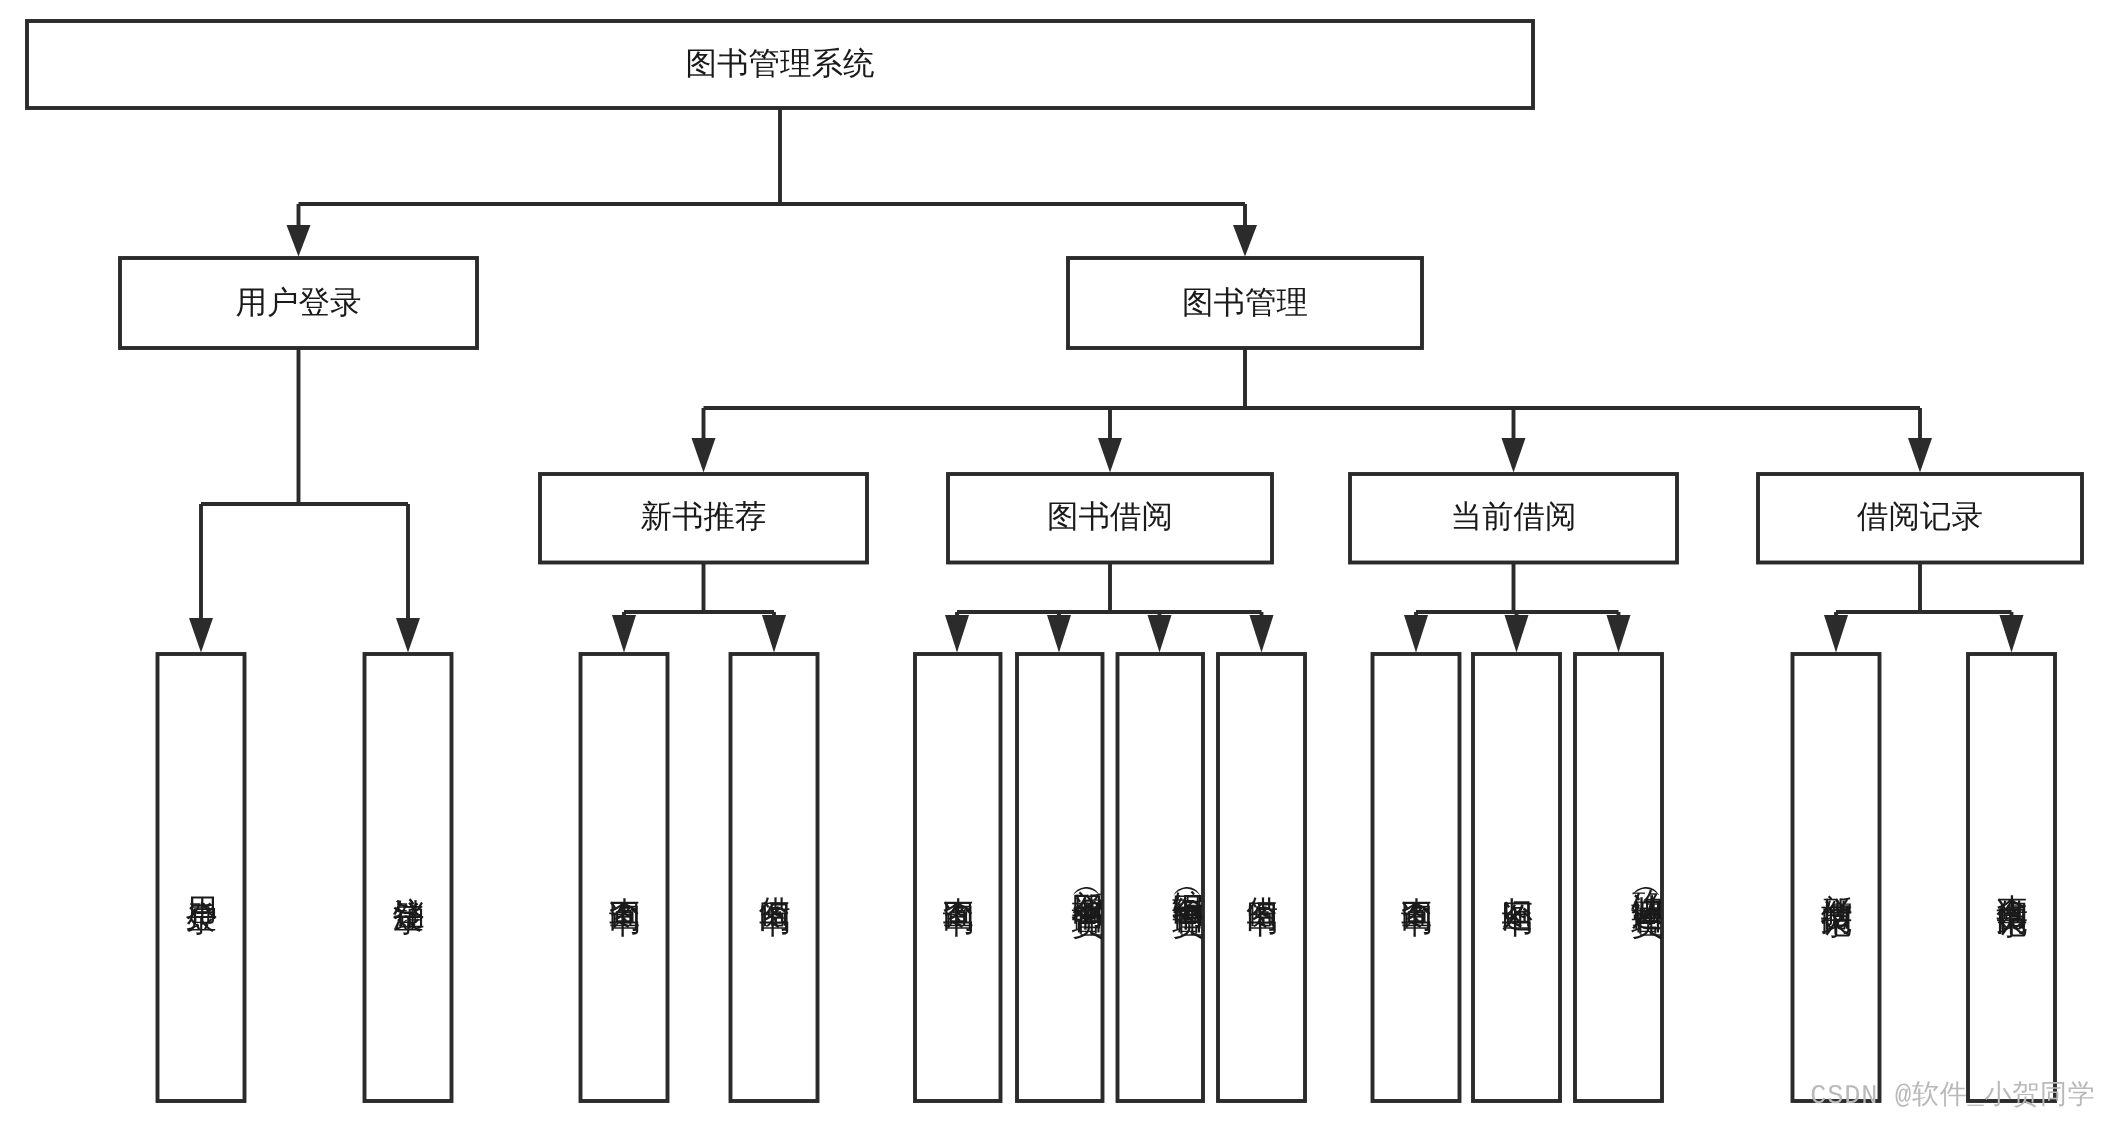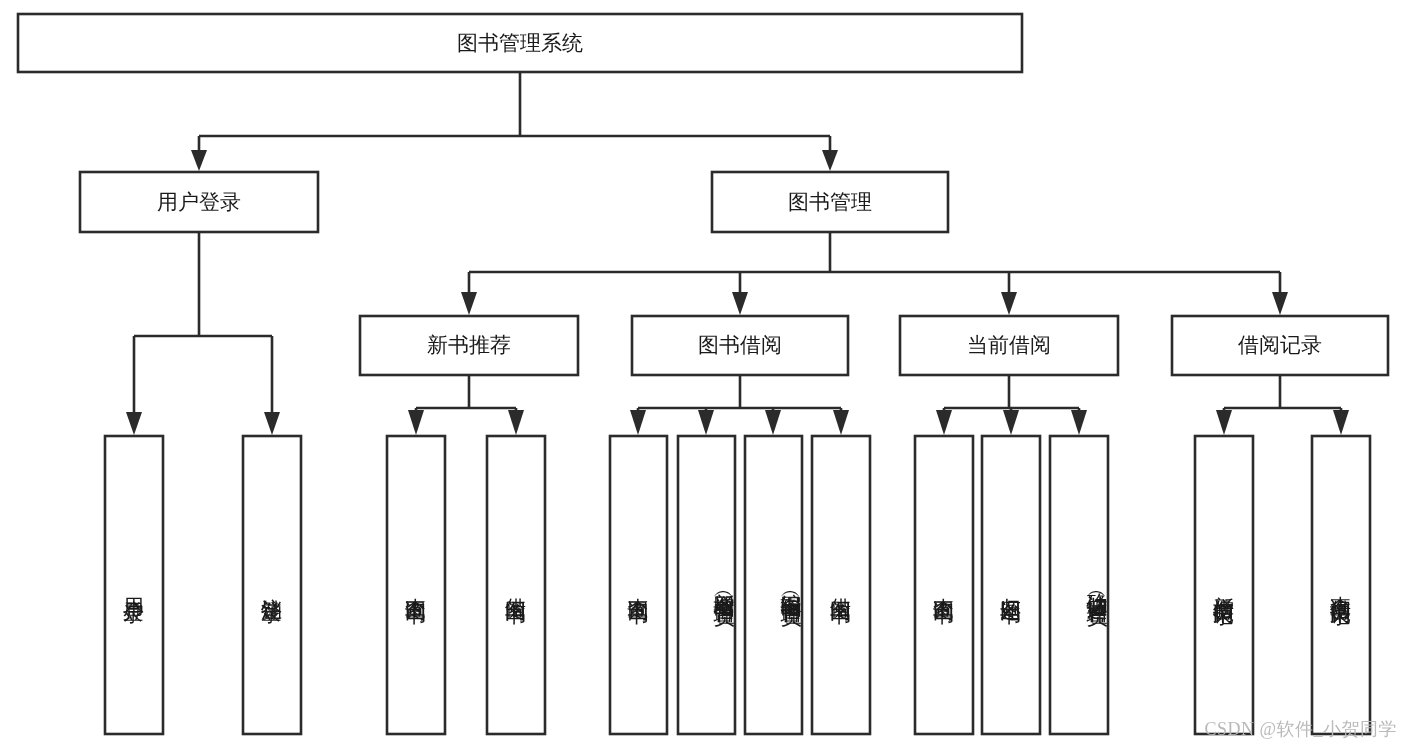--- a/index.html
+++ b/index.html
@@ -62,21 +62,21 @@
     text-align: center;
     display: flex;
     align-items: center;
     justify-content: center;
     pointer-events: none;
   }
   #watermark {
     position: absolute;
     right: 8px;
     bottom: 6px;
-    font-family: Liberation Serif, serif;
+    font-family: Liberation Mono, monospace;
     font-size: 18px;
     color: #b9b9b9;
     letter-spacing: 0.5px;
     white-space: nowrap;
   }
 </style>
 </head>
 <body>
 
 <div id="diagram-root">

